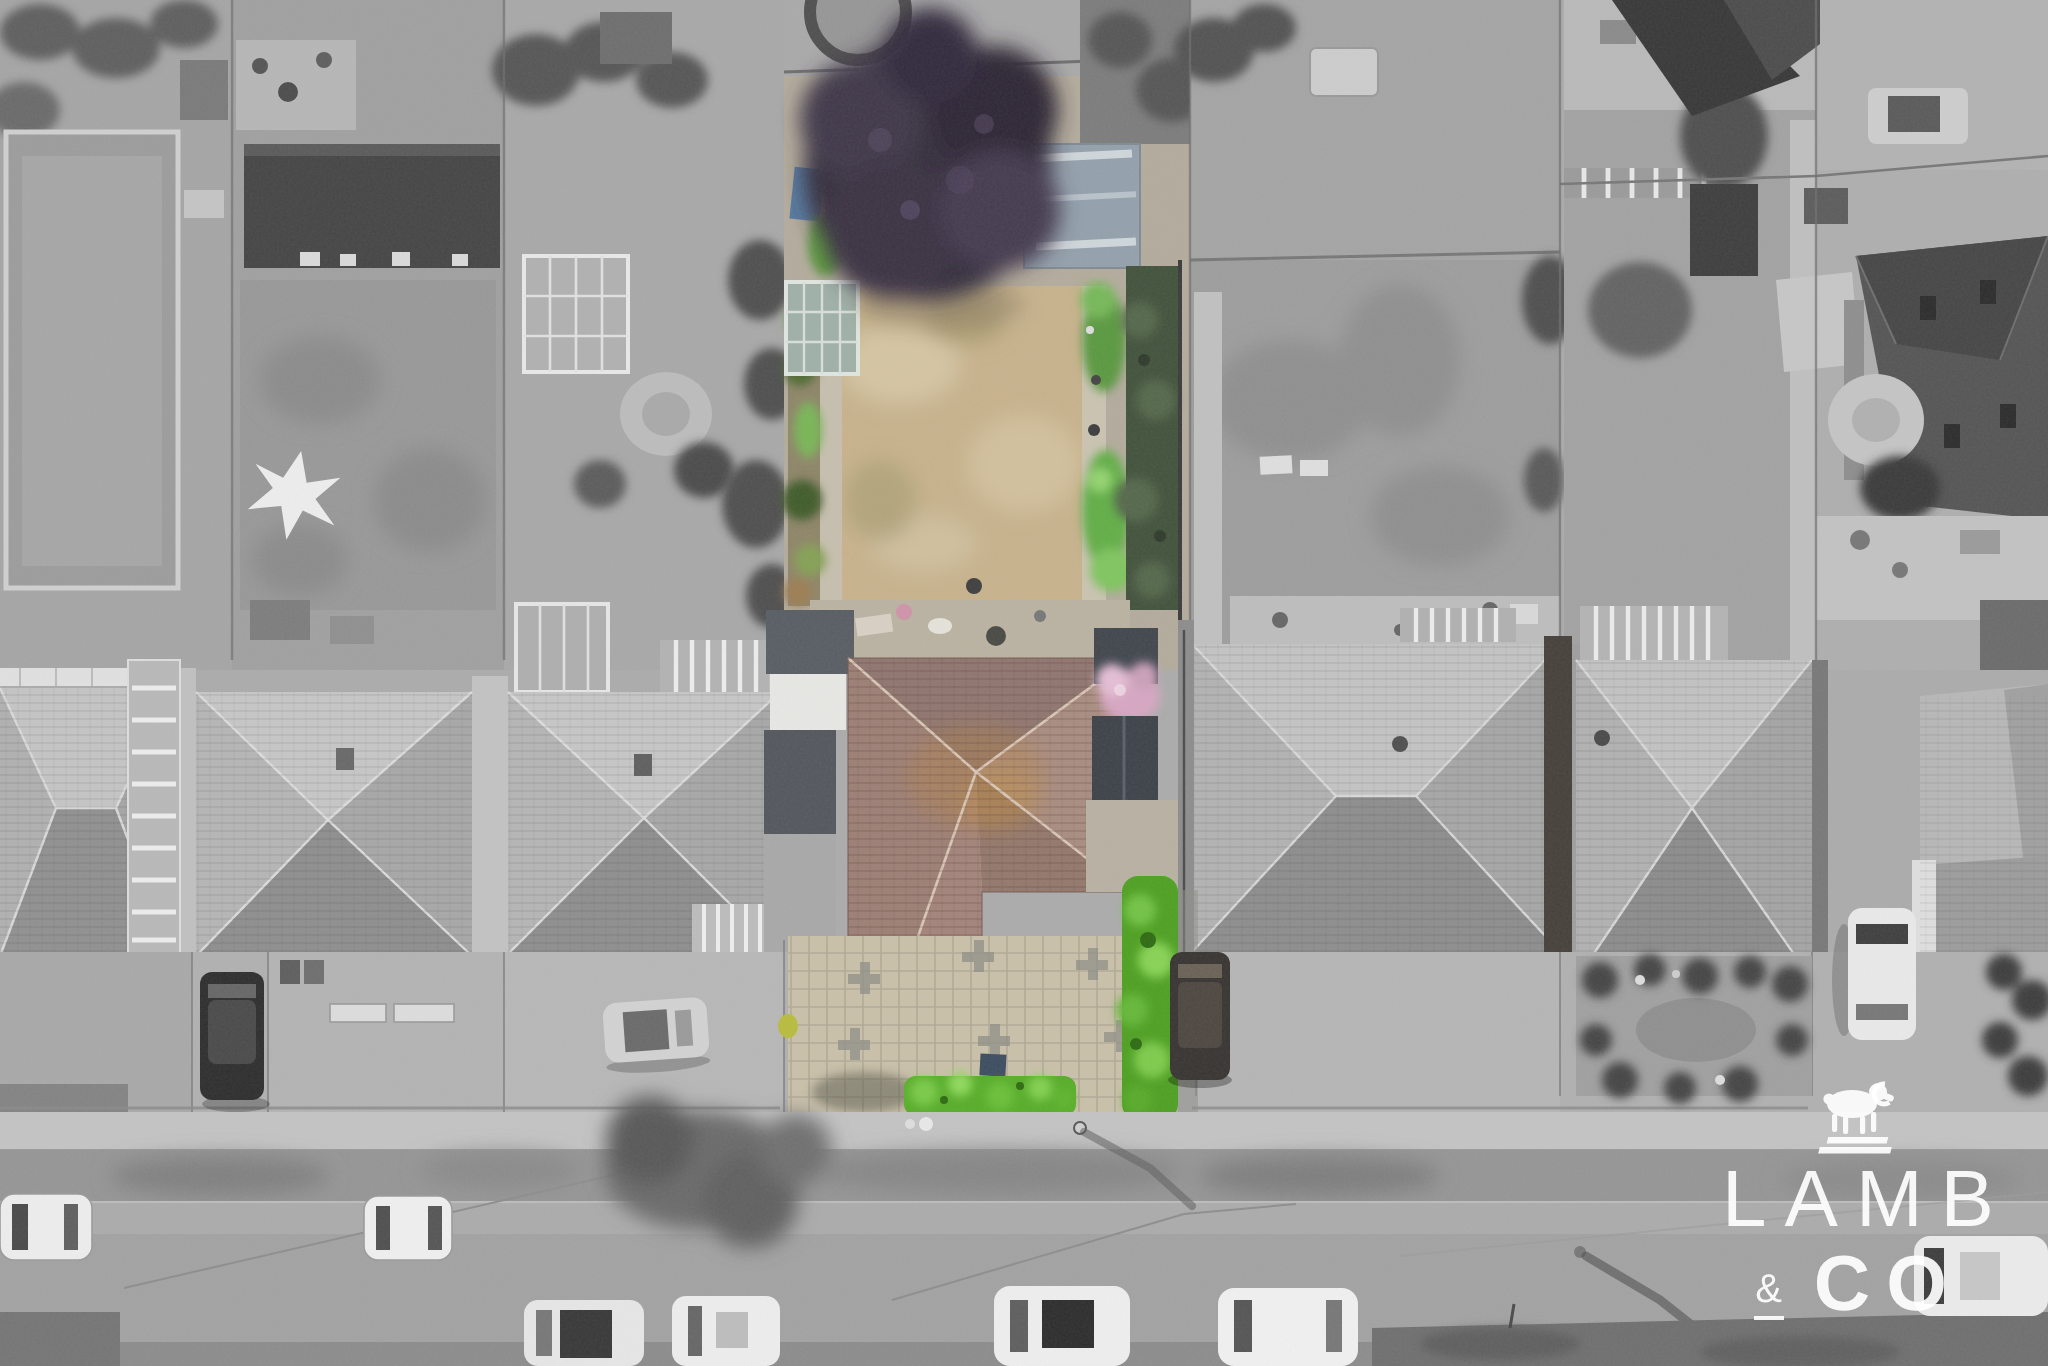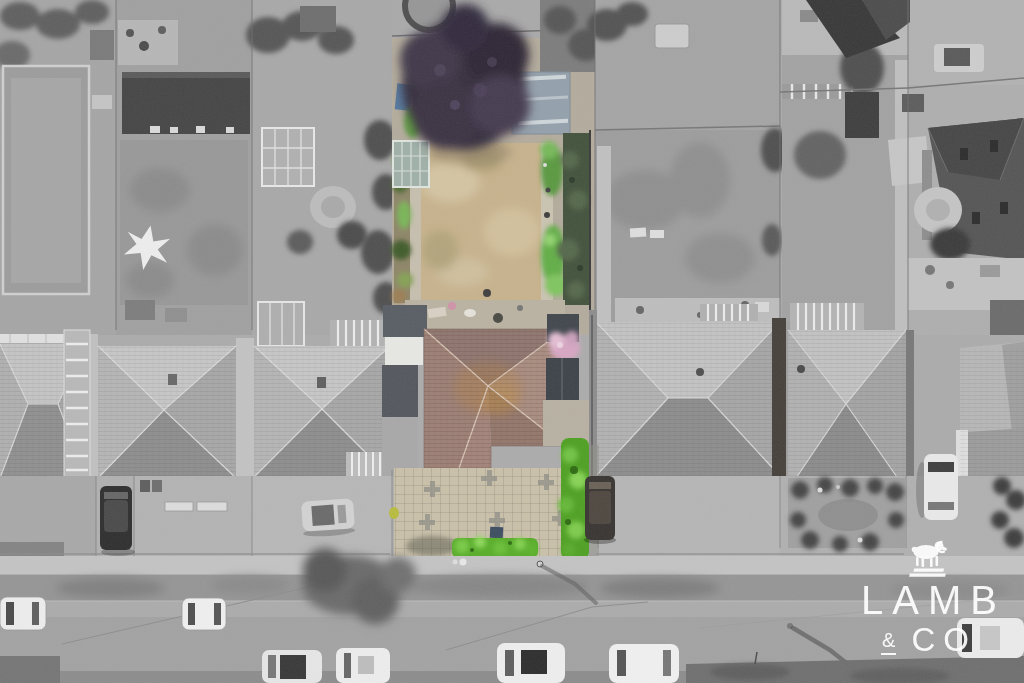--- a/index.html
+++ b/index.html
@@ -7,21 +7,21 @@
          font-family:"Liberation Sans",sans-serif;background:#7f1d1d;}
   .stage svg{position:absolute;left:0;top:0;}
   .wm{position:absolute;left:849px;top:533px;width:160px;text-align:center;
       color:rgba(255,255,255,0.92);user-select:none;}
   .wm svg{position:static;display:block;margin:0 auto;}
   .wm-lamb{font-size:40px;line-height:1;letter-spacing:9px;padding-left:9px;
            font-weight:400;margin-top:1px;}
   .wm-co{margin-top:3px;line-height:1;}
   .wm-amp{font-size:20px;border-bottom:2.5px solid rgba(255,255,255,0.92);
           padding:0 1px 2px;margin-right:7px;vertical-align:4px;}
-  .wm-co-txt{font-size:33px;letter-spacing:8px;padding-left:8px;font-weight:400;}
+  .wm-co-txt{font-size:39px;letter-spacing:8px;padding-left:8px;font-weight:700;}
 </style>
 </head>
 <body>
 
 <div class="stage">
 <svg width="1024" height="683" viewBox="0 0 1024 683">
 <defs>
   <filter id="soft" x="-30%" y="-30%" width="160%" height="160%">
           <feGaussianBlur stdDeviation="2.5"></feGaussianBlur>
         </filter>

